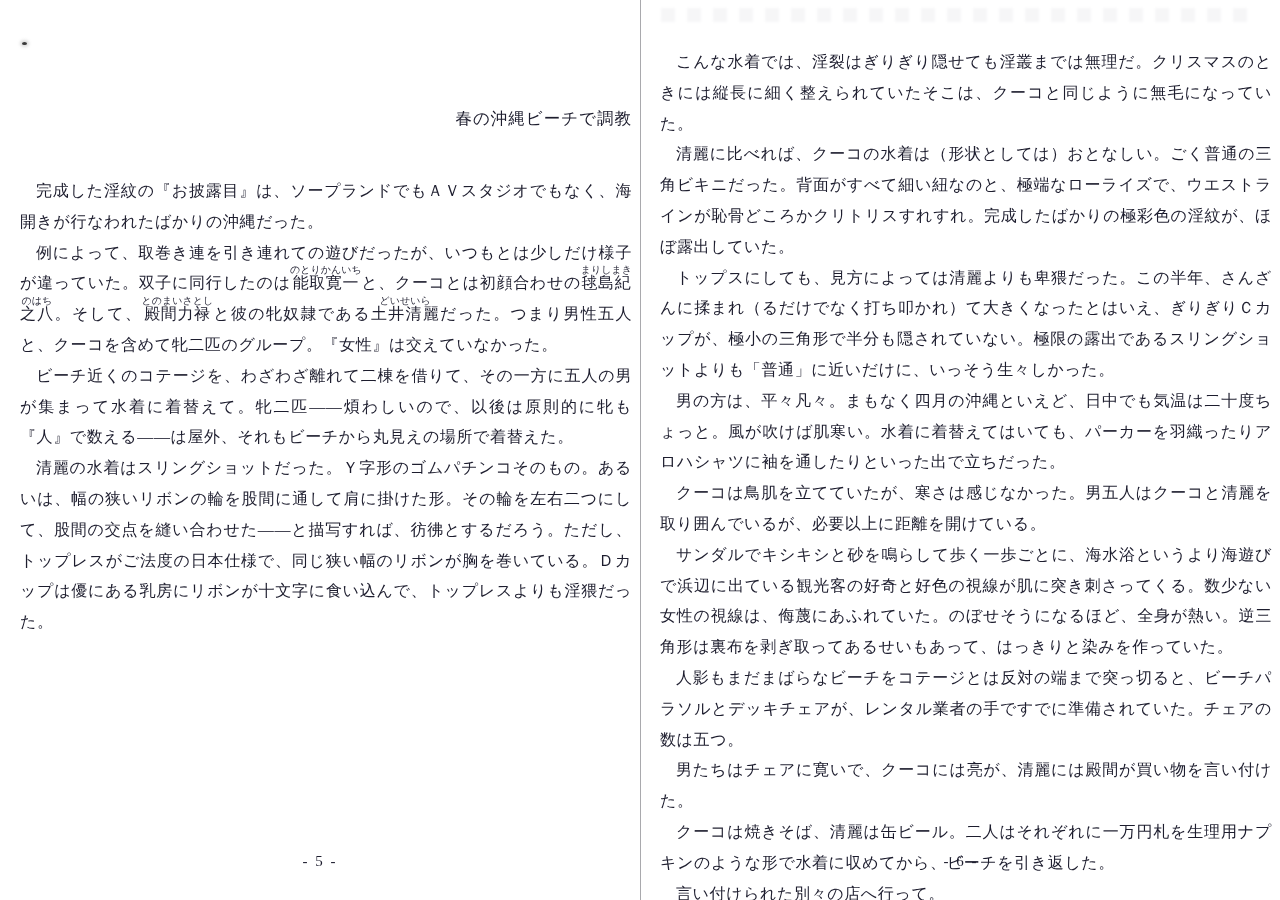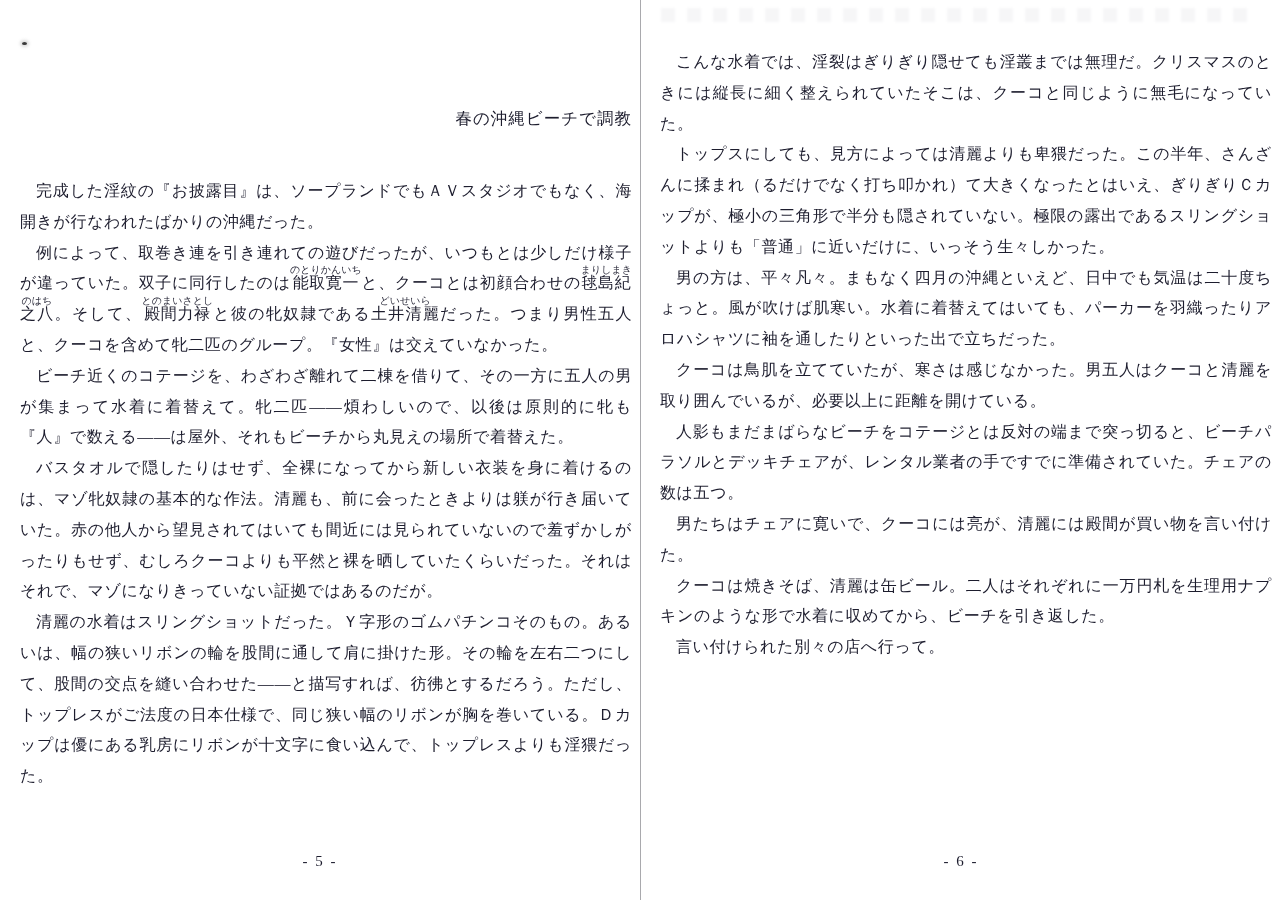--- a/index.html
+++ b/index.html
@@ -105,37 +105,38 @@
 <div class="spread">
 
   <div class="page page-left">
     <div class="ink-speck"></div>
     <div class="text-col">
       <h1 class="chapter-title">春の沖縄ビーチで調教</h1>
       <div class="body-block">
           <p class="para">完成した淫紋の『お披露目』は、ソープランドでもＡＶスタジオでもなく、海開きが行なわれたばかりの沖縄だった。</p>
           <p class="para">例によって、取巻き連を引き連れての遊びだったが、いつもとは少しだけ様子が違っていた。双子に同行したのは<ruby>能取寛一<rt>のとりかんいち</rt></ruby>と、クーコとは初顔合わせの<ruby>毬島紀之八<rt>まりしまきのはち</rt></ruby>。そして、<ruby>殿間力禄<rt>とのまいさとし</rt></ruby>と彼の牝奴隷である<ruby>土井清麗<rt>どいせいら</rt></ruby>だった。つまり男性五人と、クーコを含めて牝二匹のグループ。『女性』は交えていなかった。</p>
           <p class="para">ビーチ近くのコテージを、わざわざ離れて二棟を借りて、その一方に五人の男が集まって水着に着替えて。牝二匹――煩わしいので、以後は原則的に牝も『人』で数える――は屋外、それもビーチから丸見えの場所で着替えた。</p>
-          <p class="para">バスタオルで隠したりはせず、全裸になってから新しい衣装を身に着けるのは、マゾ牝奴隷の基本的な作法。清麗も、前に会ったときよりは躾が行き届いていた。赤の他人から望見されてはいても間近には見られていないので羞ずかしがったりもせず、むしろクーコよりも平然と裸を晒していたくらいだった。それはそれで、マゾになりきっていない証拠ではあるのだが。</p>
           <p class="para">清麗の水着はスリングショットだった。Ｙ字形のゴムパチンコそのもの。あるいは、幅の狭いリボンの輪を股間に通して肩に掛けた形。その輪を左右二つにして、股間の交点を縫い合わせた――と描写すれば、彷彿とするだろう。ただし、トップレスがご法度の日本仕様で、同じ狭い幅のリボンが胸を巻いている。Ｄカップは優にある乳房にリボンが十文字に食い込んで、トップレスよりも淫猥だった。</p>
         </div>
     </div>
     <div class="page-number">- 5 -</div>
   </div>
 
   <div class="divider"></div>
 
   <div class="page page-right">
     <div class="scan-artifact"></div>
     <div class="text-col">
       <div class="body-block">
           <p class="para">こんな水着では、淫裂はぎりぎり隠せても淫叢までは無理だ。クリスマスのときには縦長に細く整えられていたそこは、クーコと同じように無毛になっていた。</p>
+          <p class="para">清麗に比べれば、クーコの水着は（形状としては）おとなしい。ごく普通の三角ビキニだった。背面がすべて細い紐なのと、極端なローライズで、ウエストラインが恥骨どころかクリトリスすれすれ。完成したばかりの極彩色の淫紋が、ほぼ露出していた。</p>
           <p class="para">トップスにしても、見方によっては清麗よりも卑猥だった。この半年、さんざんに揉まれ（るだけでなく打ち叩かれ）て大きくなったとはいえ、ぎりぎりＣカップが、極小の三角形で半分も隠されていない。極限の露出であるスリングショットよりも「普通」に近いだけに、いっそう生々しかった。</p>
           <p class="para">男の方は、平々凡々。まもなく四月の沖縄といえど、日中でも気温は二十度ちょっと。風が吹けば肌寒い。水着に着替えてはいても、パーカーを羽織ったりアロハシャツに袖を通したりといった出で立ちだった。</p>
           <p class="para">クーコは鳥肌を立てていたが、寒さは感じなかった。男五人はクーコと清麗を取り囲んでいるが、必要以上に距離を開けている。</p>
+          <p class="para">サンダルでキシキシと砂を鳴らして歩く一歩ごとに、海水浴というより海遊びで浜辺に出ている観光客の好奇と好色の視線が肌に突き刺さってくる。数少ない女性の視線は、侮蔑にあふれていた。のぼせそうになるほど、全身が熱い。逆三角形は裏布を剥ぎ取ってあるせいもあって、はっきりと染みを作っていた。</p>
           <p class="para">人影もまだまばらなビーチをコテージとは反対の端まで突っ切ると、ビーチパラソルとデッキチェアが、レンタル業者の手ですでに準備されていた。チェアの数は五つ。</p>
           <p class="para">男たちはチェアに寛いで、クーコには亮が、清麗には殿間が買い物を言い付けた。</p>
           <p class="para">クーコは焼きそば、清麗は缶ビール。二人はそれぞれに一万円札を生理用ナプキンのような形で水着に収めてから、ビーチを引き返した。</p>
           <p class="para">言い付けられた別々の店へ行って。</p>
         </div>
     </div>
     <div class="page-number">- 6 -</div>
   </div>
 
 </div>

